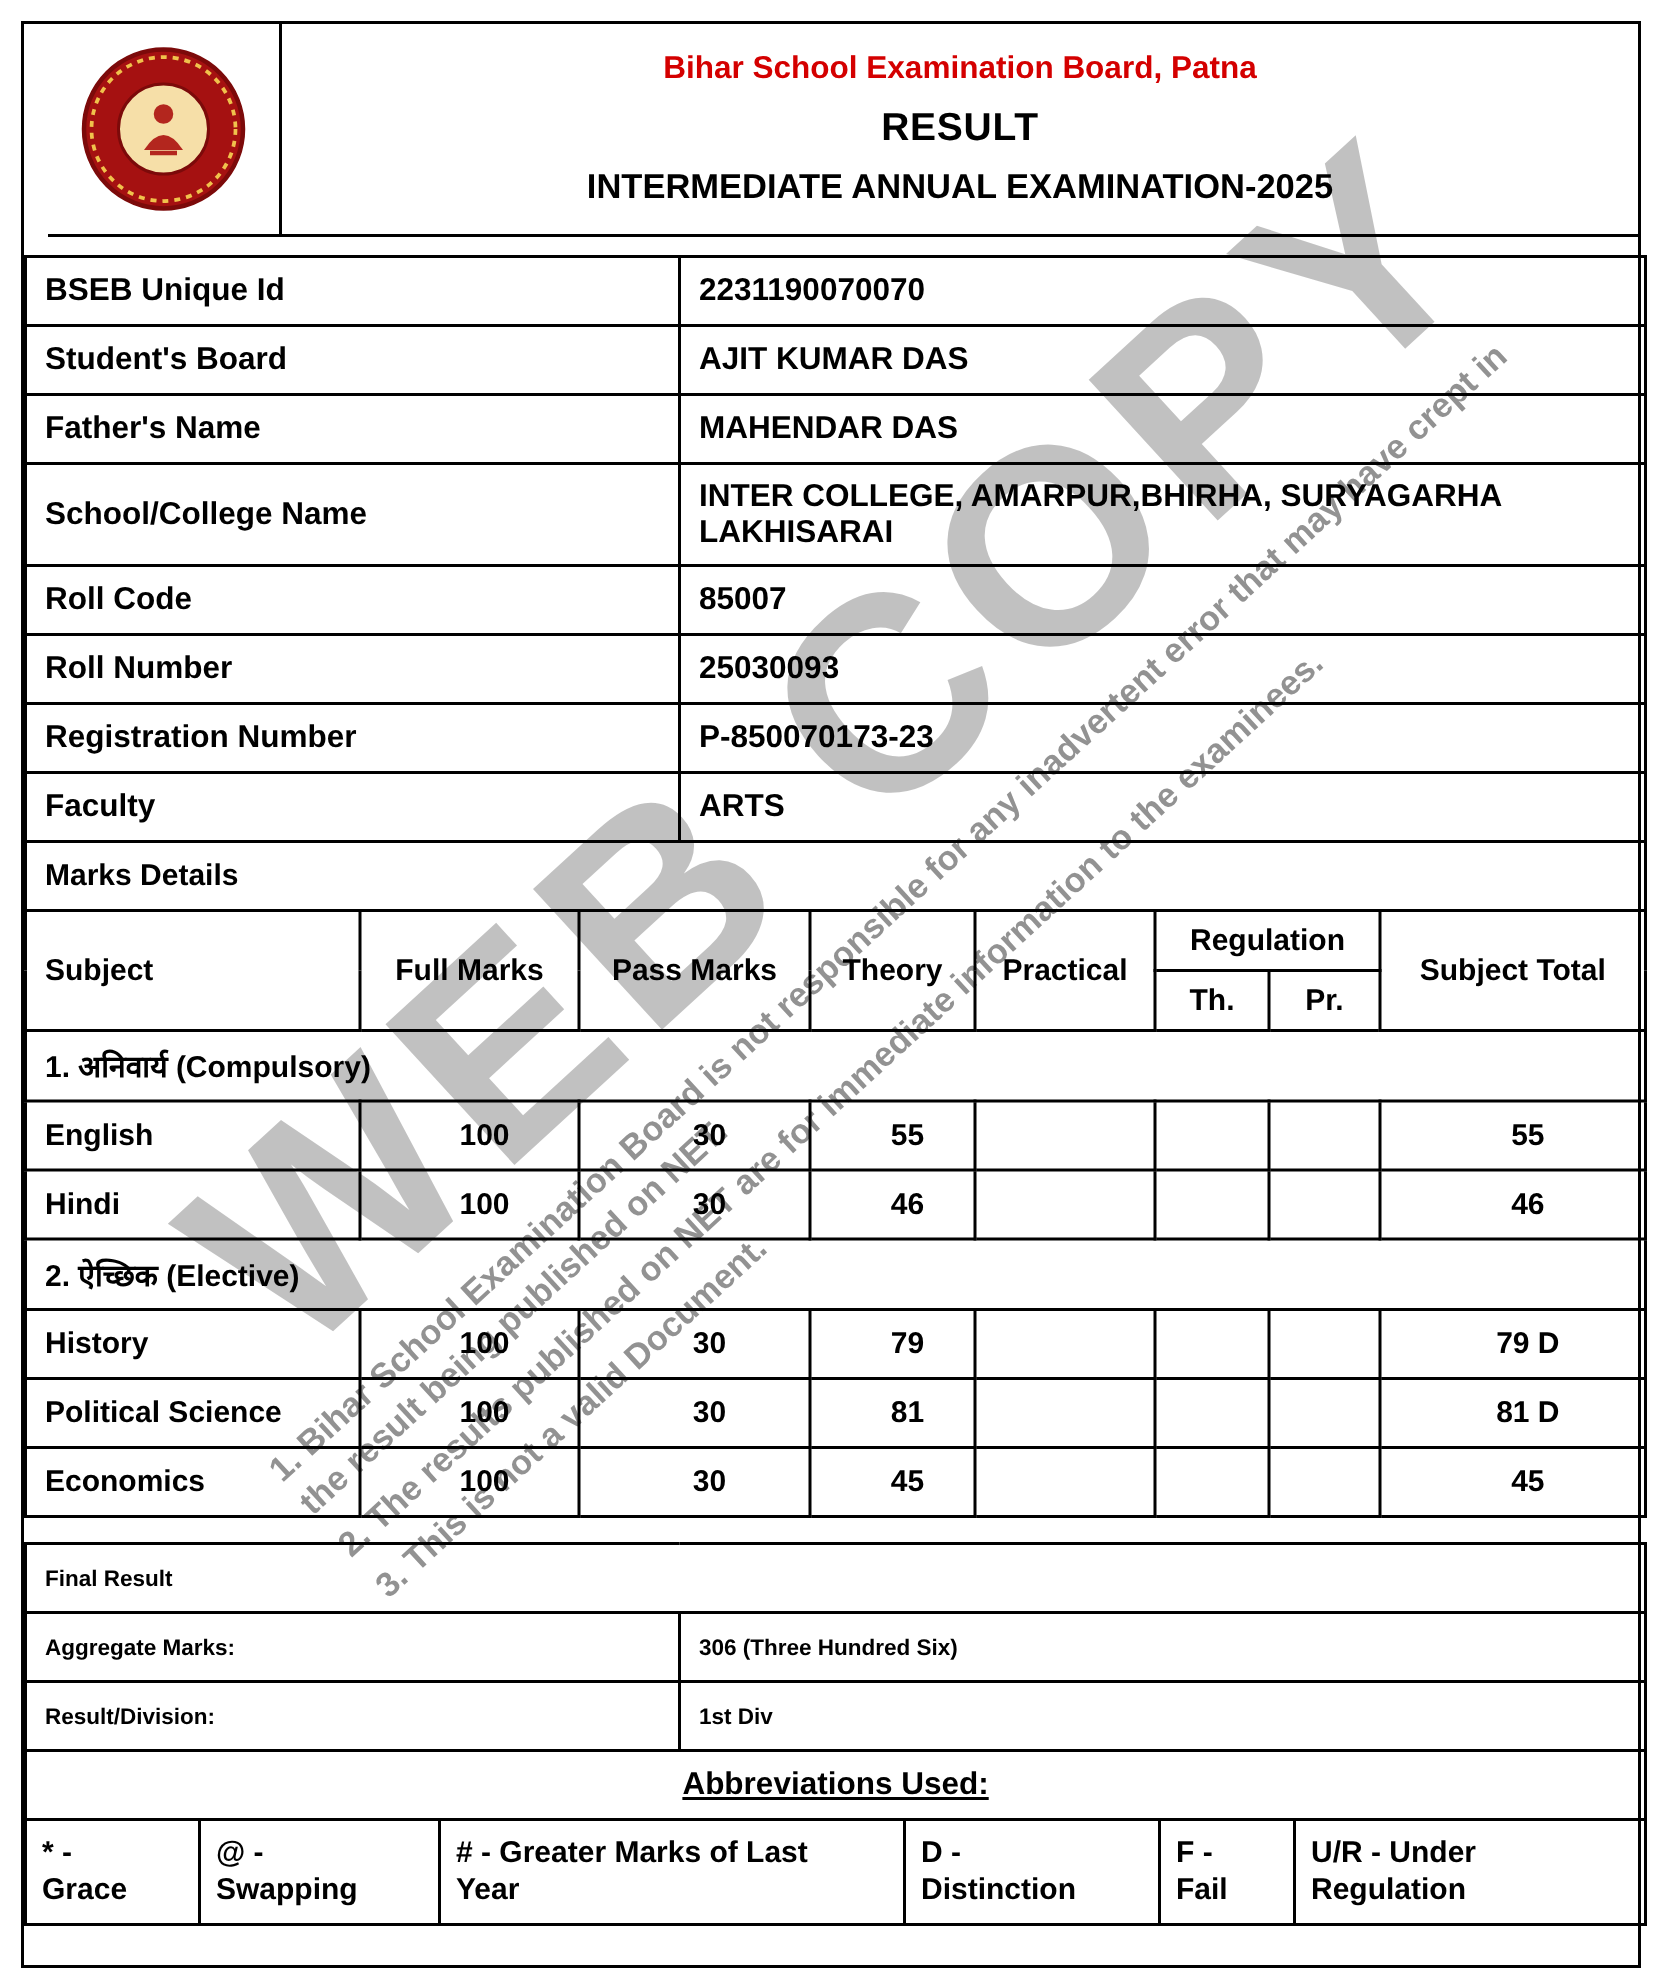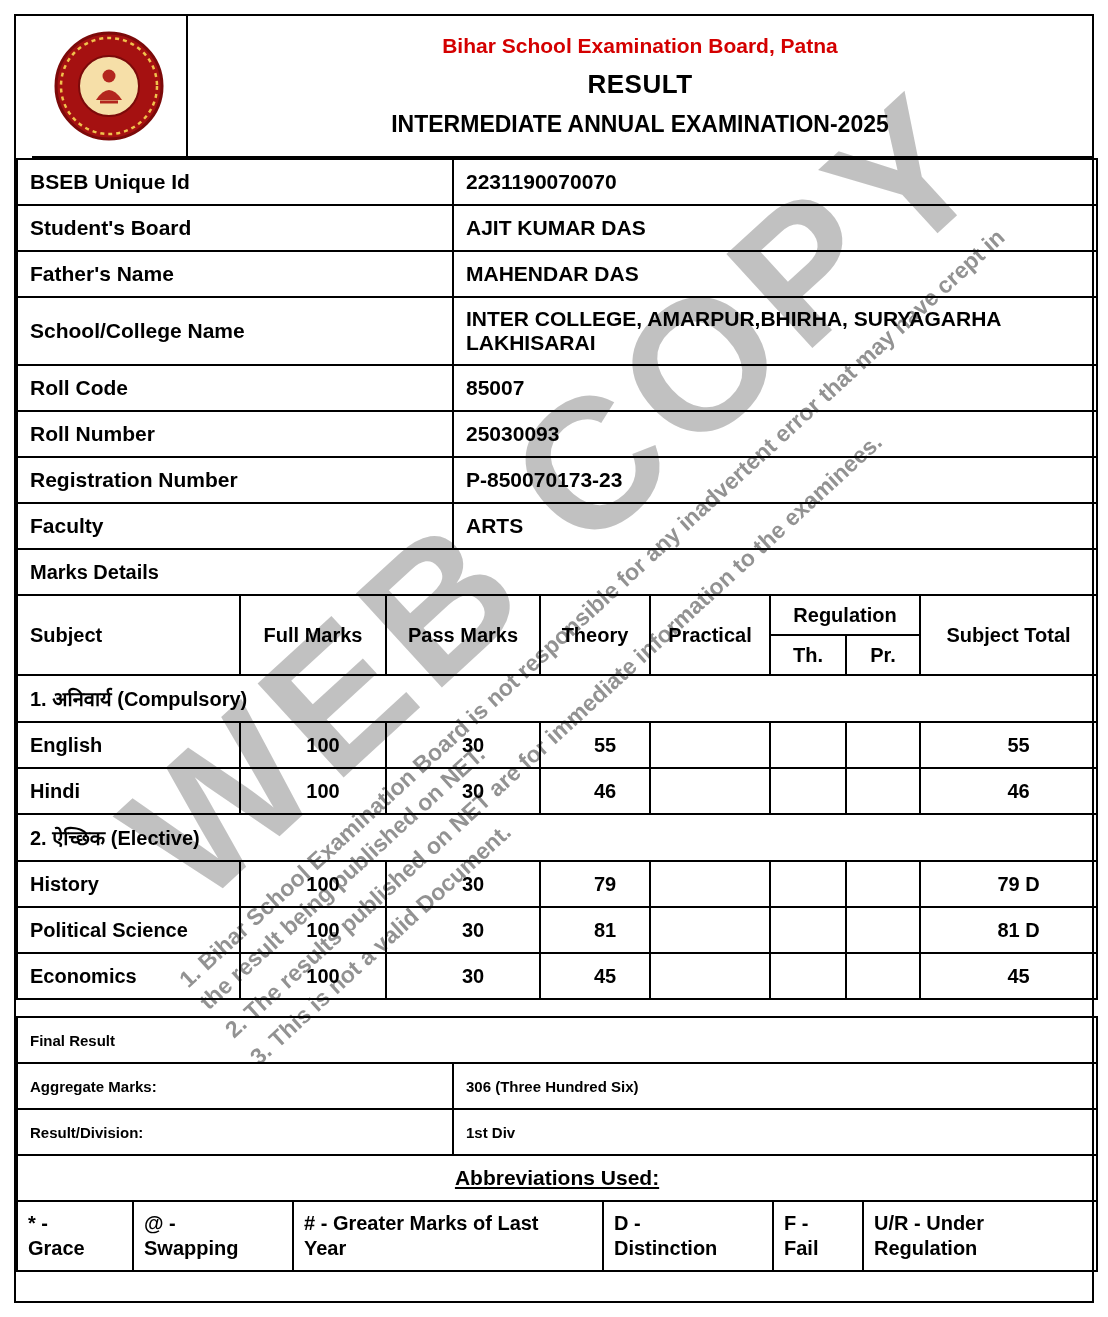--- a/index.html
+++ b/index.html
@@ -37,21 +37,21 @@
   .board-name { color: var(--board-red, #d40000); font-size: 21px; }
   .result-label { font-size: 26px; letter-spacing: 0.5px; }
   .exam-title { font-size: 23px; }
 
   table { width: 100%; border-collapse: collapse; table-layout: fixed; background: transparent; }
   th, td {
     border: 2px solid #000; font-size: 20px; font-weight: bold;
     padding: 9px 12px; text-align: left; vertical-align: middle; height: 46px;
     background: transparent; word-wrap: break-word;
   }
-  .details-table { margin-top: 0; }
+  .details-table { margin-top: 12px; }
   .details-table td { font-size: 21px; }
   .prewrap { white-space: pre-line; }
 
   .marks-table { margin-top: -2px; }
   .marks-table th { text-align: center; padding: 7px 6px; height: 40px; }
   .marks-table th.subj-h { text-align: left; padding-left: 12px; }
   .c { text-align: center; padding-left: 32px; }
 
   .gap { height: 16px; }
 

